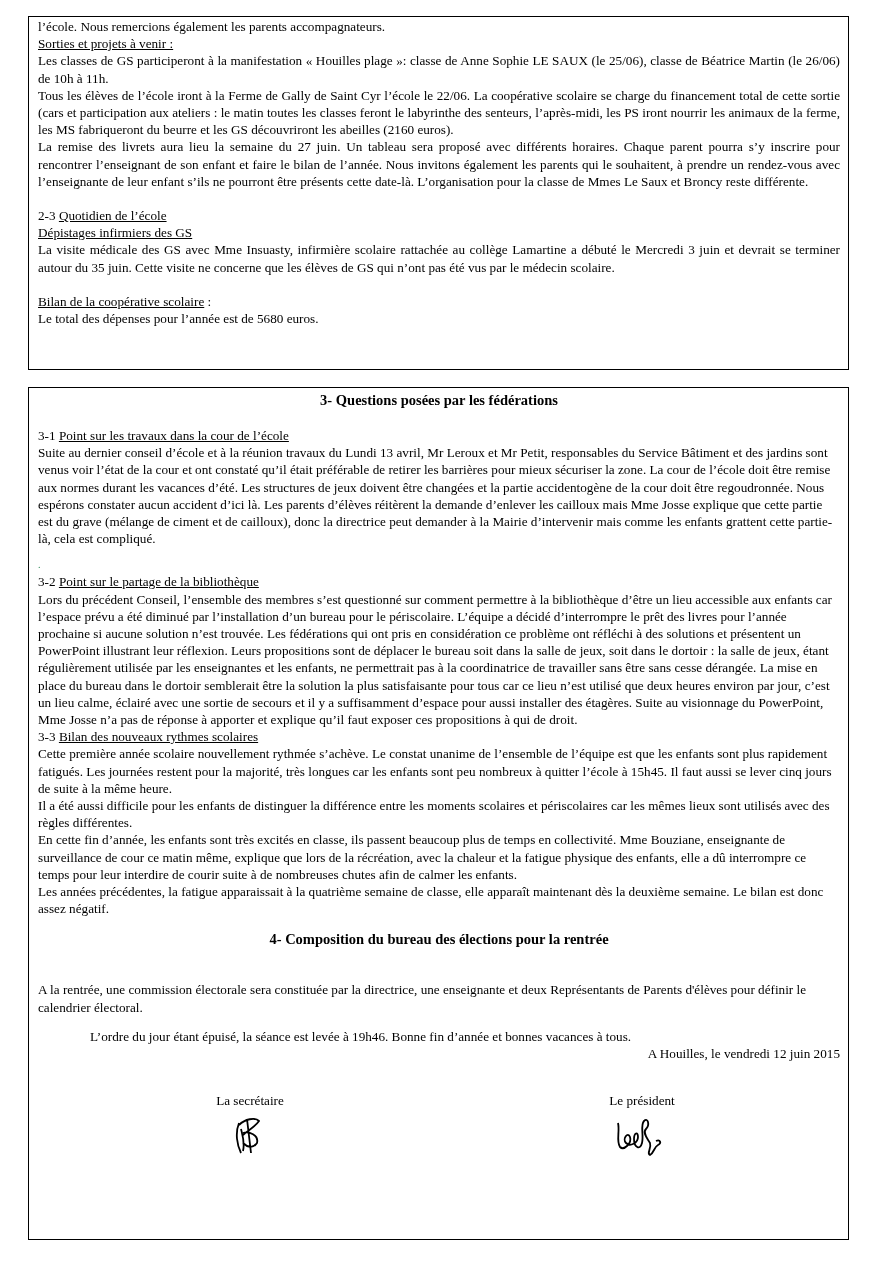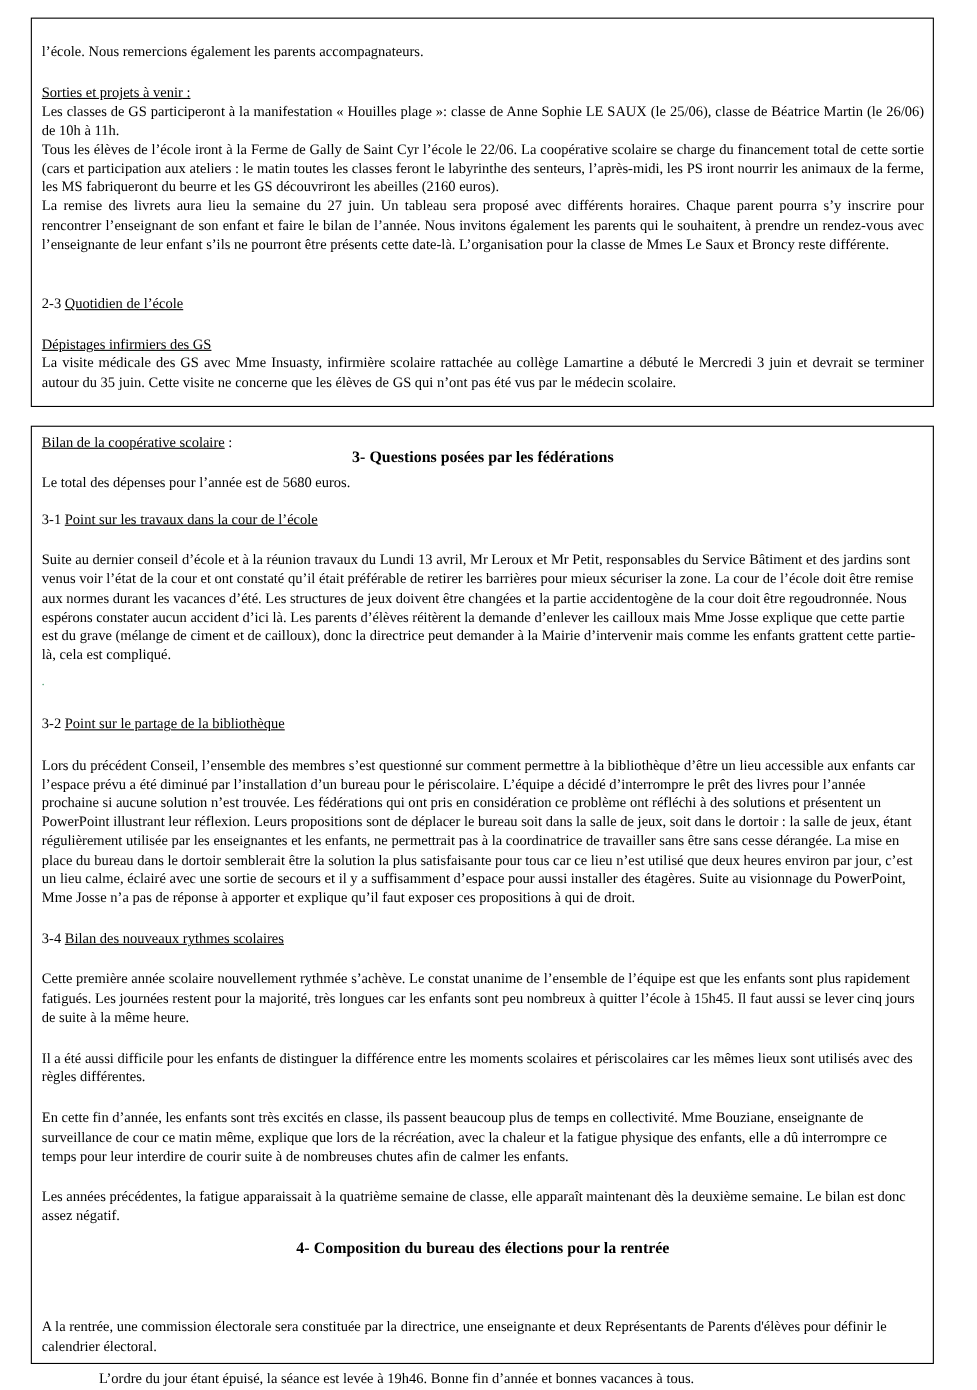--- a/index.html
+++ b/index.html
@@ -2,21 +2,21 @@
 <html><head>
 <meta charset="utf-8">
 <style>
   html, body { margin:0; padding:0; background:#ffffff; }
   body { width:888px; height:1264px; position:relative; font-family:"Liberation Serif", "DejaVu Serif", serif; color:#000; font-size:13.2px; }
   .box { position:absolute; left:28px; width:821px; border:1.5px solid #000; box-sizing:border-box; padding:1px 8px 0 9px; }
   #box1 { top:16px; height:354px; }
   #box2 { top:387px; height:853px; }
   p { margin:0; }
   .j { text-align:justify; line-height:17.2px; }
-  .l { line-height:17.2px;margin-top:20px; }
+  .l { line-height:17.2px; }
   .u { text-decoration:underline; }
   .gap { height:17px; }
   .title { text-align:center; font-weight:bold; font-size:14.5px; line-height:20px; }
   .dot { color:#2e8b57; line-height:17px; font-size:10px; }
   .closing { padding-left:52px; line-height:17px; }
   .datel { text-align:right; line-height:17px; padding-left:60px; }
   .sigs { position:relative; height:80px; }
   .sig { position:absolute; text-align:center; }
   .sig .lab { line-height:17px; }
 </style>
@@ -32,29 +32,29 @@
   <div class="gap"></div>
   <p class="l"><span>2-3 </span> <span class="u">Quotidien de l’école</span></p>
   <p class="l"><span class="u">Dépistages infirmiers des GS</span></p>
   <p class="j">La visite médicale des GS avec Mme Insuasty, infirmière scolaire rattachée au collège Lamartine a débuté le Mercredi 3 juin et devrait se terminer autour du 35 juin. Cette visite ne concerne que les élèves de GS qui n’ont pas été vus par le médecin scolaire.</p>
   <div class="gap"></div>
   <p class="l"><span class="u">Bilan de la coopérative scolaire</span><span> :</span></p>
   <p class="l">Le total des dépenses pour l’année est de 5680 euros.</p>
 </div>
 
 <div class="box" id="box2">
-  <p class="title" style="margin-top:17px;">3- Questions posées par les fédérations</p>
+  <p class="title" style="margin-top:1px;">3- Questions posées par les fédérations</p>
   <div style="height:17px"></div>
   <p class="l"><span>3-1 </span><span class="u">Point sur les travaux dans la cour de l’école</span></p>
   <p class="l">Suite au dernier conseil d’école et à la réunion travaux du Lundi 13 avril, Mr Leroux et Mr Petit, responsables du Service Bâtiment et des jardins sont venus voir l’état de la cour et ont constaté qu’il était préférable de retirer les barrières pour mieux sécuriser la zone. La cour de l’école doit être remise aux normes durant les vacances d’été. Les structures de jeux doivent être changées et la partie accidentogène de la cour doit être regoudronnée. Nous espérons constater aucun accident d’ici là. Les parents d’élèves réitèrent la demande d’enlever les cailloux mais Mme Josse explique que cette partie est du grave (mélange de ciment et de cailloux), donc la directrice peut demander à la Mairie d’intervenir mais comme les enfants grattent cette partie-là, cela est compliqué.</p>
   <div style="height:9px"></div>
   <p class="dot">.</p>
   <p class="l"><span>3-2 </span><span class="u">Point sur le partage de la bibliothèque</span></p>
   <p class="l">Lors du précédent Conseil, l’ensemble des membres s’est questionné sur comment permettre à la bibliothèque d’être un lieu accessible aux enfants car l’espace prévu a été diminué par l’installation d’un bureau pour le périscolaire. L’équipe a décidé d’interrompre le prêt des livres pour l’année prochaine si aucune solution n’est trouvée. Les fédérations qui ont pris en considération ce problème ont réfléchi à des solutions et présentent un PowerPoint illustrant leur réflexion. Leurs propositions sont de déplacer le bureau soit  dans la salle de jeux, soit dans le dortoir : la salle de jeux, étant régulièrement utilisée par les enseignantes et les enfants, ne permettrait pas à la coordinatrice de travailler sans être sans cesse dérangée. La mise en place du bureau dans le dortoir semblerait être la solution la plus satisfaisante pour tous car ce lieu n’est utilisé que  deux heures environ par jour, c’est un lieu calme, éclairé avec une sortie de secours et il y a suffisamment d’espace pour aussi installer des étagères. Suite au visionnage du PowerPoint, Mme Josse n’a pas de réponse à apporter et explique qu’il faut exposer ces propositions à qui de droit.</p>
-  <p class="l"><span>3-4 </span><span class="u">Bilan des nouveaux rythmes scolaires</span></p>
+  <p class="l"><span>3-3 </span><span class="u">Bilan des nouveaux rythmes scolaires</span></p>
   <p class="l">Cette première année scolaire nouvellement rythmée s’achève. Le constat unanime de l’ensemble de l’équipe est que les enfants sont plus rapidement fatigués. Les journées restent pour la  majorité, très longues car les enfants sont peu nombreux à quitter l’école à 15h45. Il faut aussi se lever cinq jours de suite à la même heure.</p>
   <p class="l">Il a été aussi difficile pour les enfants de distinguer la différence entre les moments scolaires et périscolaires car les mêmes lieux sont utilisés avec des règles différentes.</p>
   <p class="l">En cette fin d’année, les enfants sont très excités en classe, ils passent beaucoup plus de temps en collectivité. Mme Bouziane, enseignante de surveillance de cour ce matin même, explique que lors de la récréation, avec la chaleur et la fatigue physique des enfants, elle a dû interrompre ce temps pour leur interdire de courir suite à de nombreuses chutes afin de calmer les enfants.</p>
   <p class="l">Les années précédentes, la fatigue apparaissait à la quatrième semaine de classe, elle apparaît maintenant dès la deuxième semaine. Le bilan est donc assez négatif.</p>
   <div style="height:12px"></div>
   <p class="title">4- Composition du bureau des élections pour la rentrée</p>
   <div style="height:32px"></div>
   <p class="l">A la rentrée, une commission électorale sera constituée par la directrice, une enseignante et  deux Représentants de Parents d'élèves pour définir le calendrier électoral.</p>
   <div style="height:12px"></div>
   <p class="closing">L’ordre du jour étant épuisé, la séance est levée à 19h46. Bonne fin d’année et bonnes vacances à tous.</p>

